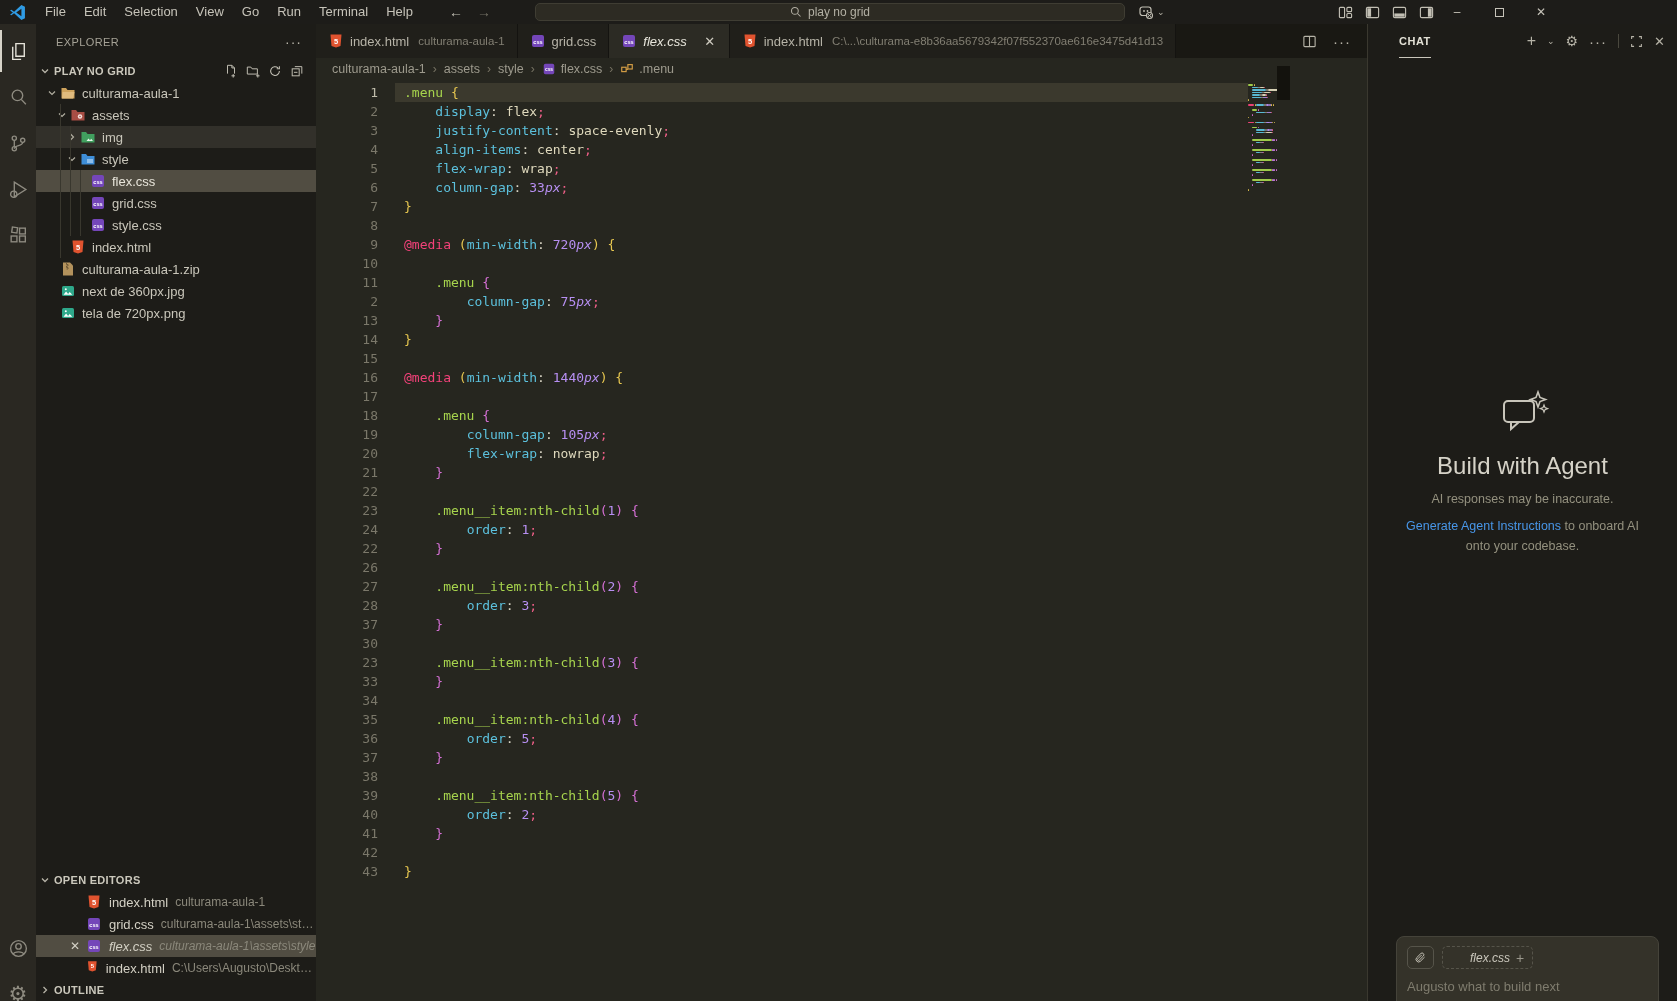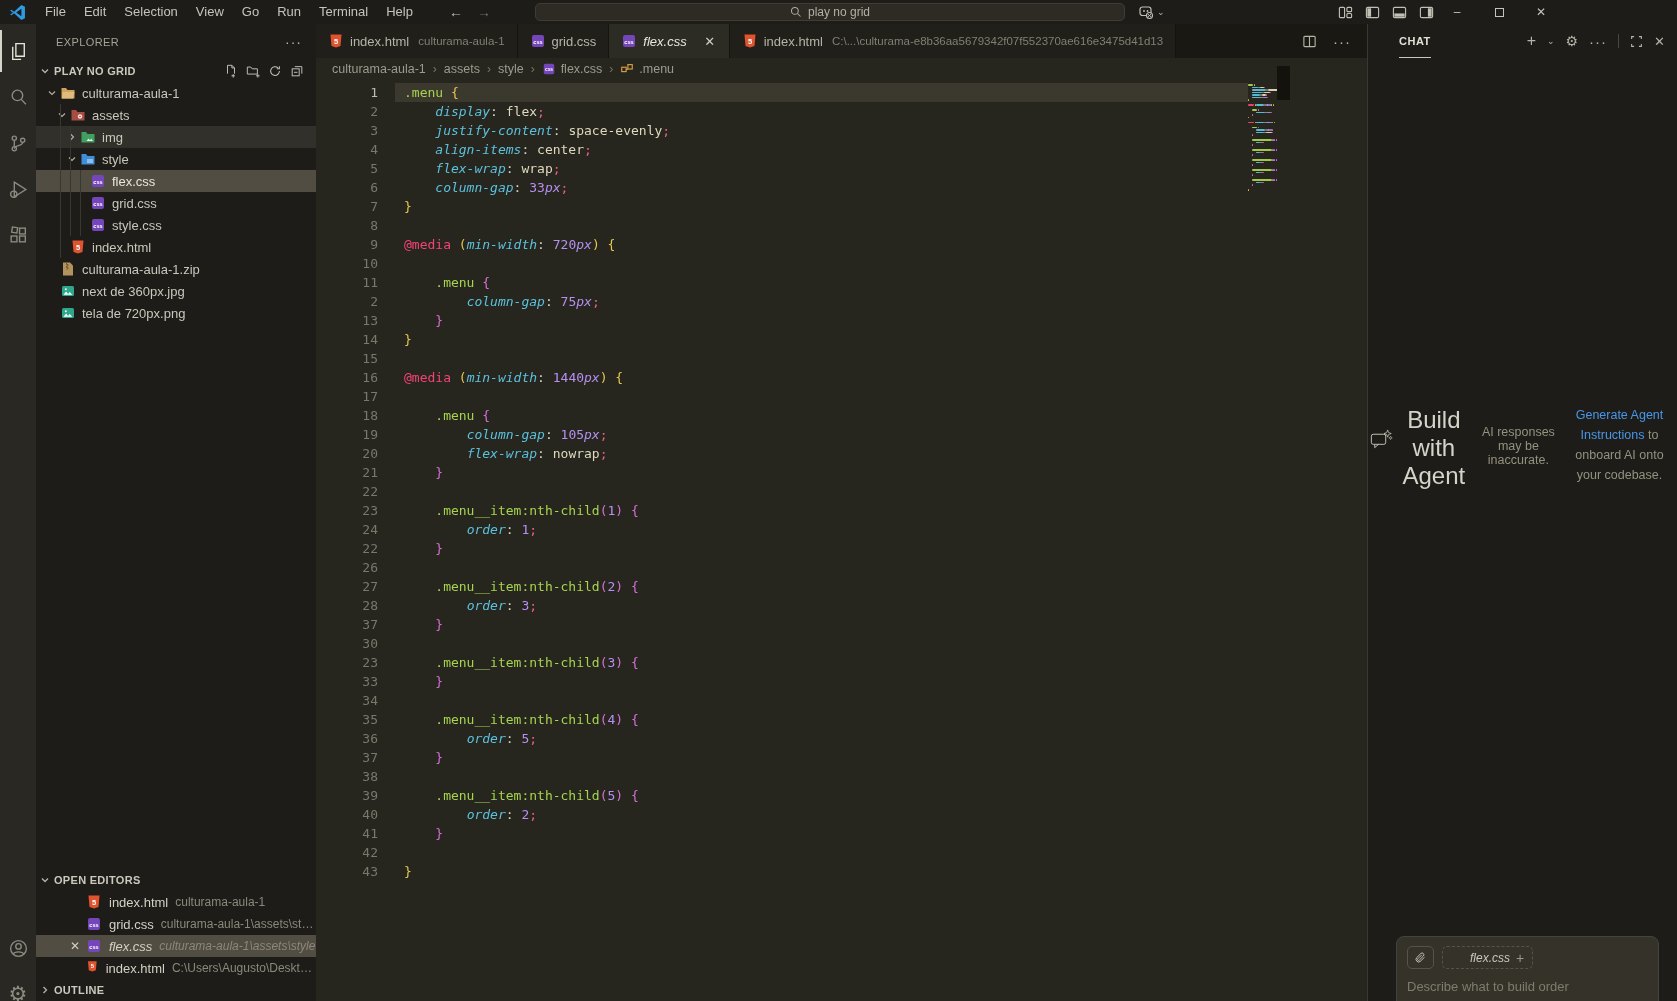--- a/index.html
+++ b/index.html
@@ -97,39 +97,39 @@
   .bc-icon{width:14px;height:14px}
 
   .code{flex:1;position:relative;font-family:"DejaVu Sans Mono",monospace;font-size:13px;
         line-height:19px;padding-top:3px;overflow:hidden}
   .code-line{height:19px;display:flex;white-space:pre}
   .ln{width:62px;flex:0 0 62px;text-align:right;color:#7b786a}
   .lc{margin-left:26px}
   .code-line.cur{background:linear-gradient(to right,transparent 79px,var(--curline) 79px,
                  var(--curline) 932px,transparent 932px)}
   .code-line.cur .ln{color:#c0bdab}
-  .tk-sel{color:var(--tok-sel)} .tk-prop{color:var(--tok-prop);font-style:italic}
+  .tk-sel{color:var(--tok-sel)} .tk-prop{color:var(--tok-prop);}
   .tk-val{color:var(--tok-val)} .tk-num{color:var(--tok-num)}
   .tk-unit{color:var(--tok-num);font-style:italic}
   .tk-at{color:var(--tok-at)} .tk-b1{color:var(--tok-b1)} .tk-b2{color:var(--tok-b2)}
   .tk-pu{color:var(--tok-pu)} .tk-pl{color:var(--tok-pl)}
   .minimap{position:absolute;left:932px;top:60px;width:46px;height:130px}
   .mm-bar{position:absolute;height:1.8px;border-radius:1px;opacity:.95}
   .scroll-thumb{position:absolute;left:961px;top:42px;width:13px;height:34px;background:#13120d}
 
   
   .chatpanel{width:310px;flex:0 0 310px;background:var(--panel-bg);border-left:1px solid #3a382f;
              position:relative;overflow:hidden}
   .chat-header{height:34px;display:flex;align-items:center;padding:0 12px 0 31px}
   .chat-tab{font-size:11px;font-weight:bold;letter-spacing:.5px;color:#e3e1d6;height:34px;
             display:flex;align-items:center;border-bottom:1px solid #c9c6bb;cursor:pointer}
   .chat-actions{margin-left:auto;display:flex;align-items:center;gap:11px;color:#b6b3a7;font-size:13px}
   .chat-actions .divider{width:1px;height:14px;background:#4a483e}
   .chev-sm{font-size:9px;color:#b6b3a7}
-  .welcome{position:absolute;top:366px;left:0;right:0;display:flex;
+  .welcome{position:absolute;top:366px;left:0;right:0;display:flex;flex-direction:column;
            align-items:center;text-align:center}
   .w-title{font-size:24px;color:#d6d3c8;margin-top:16px;font-weight:normal}
   .w-sub{font-size:12.5px;color:#94917f;margin-top:12px}
   .w-links{font-size:12.5px;margin-top:10px;width:240px;line-height:20px;color:#94917f}
   .w-link{color:var(--link);cursor:pointer}
   .chat-input{position:absolute;left:28px;top:912px;width:263px;height:120px;background:#343229;
               border:1px solid #45433a;border-radius:8px;padding:9px 10px}
   .ci-row1{display:flex;align-items:center;gap:8px}
   .attach-btn{width:27px;height:23px;border:1px solid #56544a;border-radius:5px;display:flex;
               align-items:center;justify-content:center;color:#c4c1b5}
@@ -769,18 +769,18 @@
             <svg width="13" height="13" viewBox="0 0 16 16" fill="none" stroke="currentColor" stroke-width="1.2">
               <path d="M13 7.5l-5.3 5.3a3.2 3.2 0 0 1-4.5-4.5L8.5 3a2.2 2.2 0 0 1 3.1 3.1L6.4 11.3a1.2 1.2 0 0 1-1.7-1.7L9.5 4.8"></path>
               </svg>
           </div>
           <div class="chip">
             <span class="ticon"></span>
             <span class="chip-name">flex.css</span>
             <span class="chip-plus">+</span>
           </div>
         </div>
-        <div class="ci-placeholder">Describe what to build order</div>
+        <div class="ci-placeholder">Augusto what to build next</div>
 
       </div>
     </div>
   </div>
 </div>
 
 </body></html>

